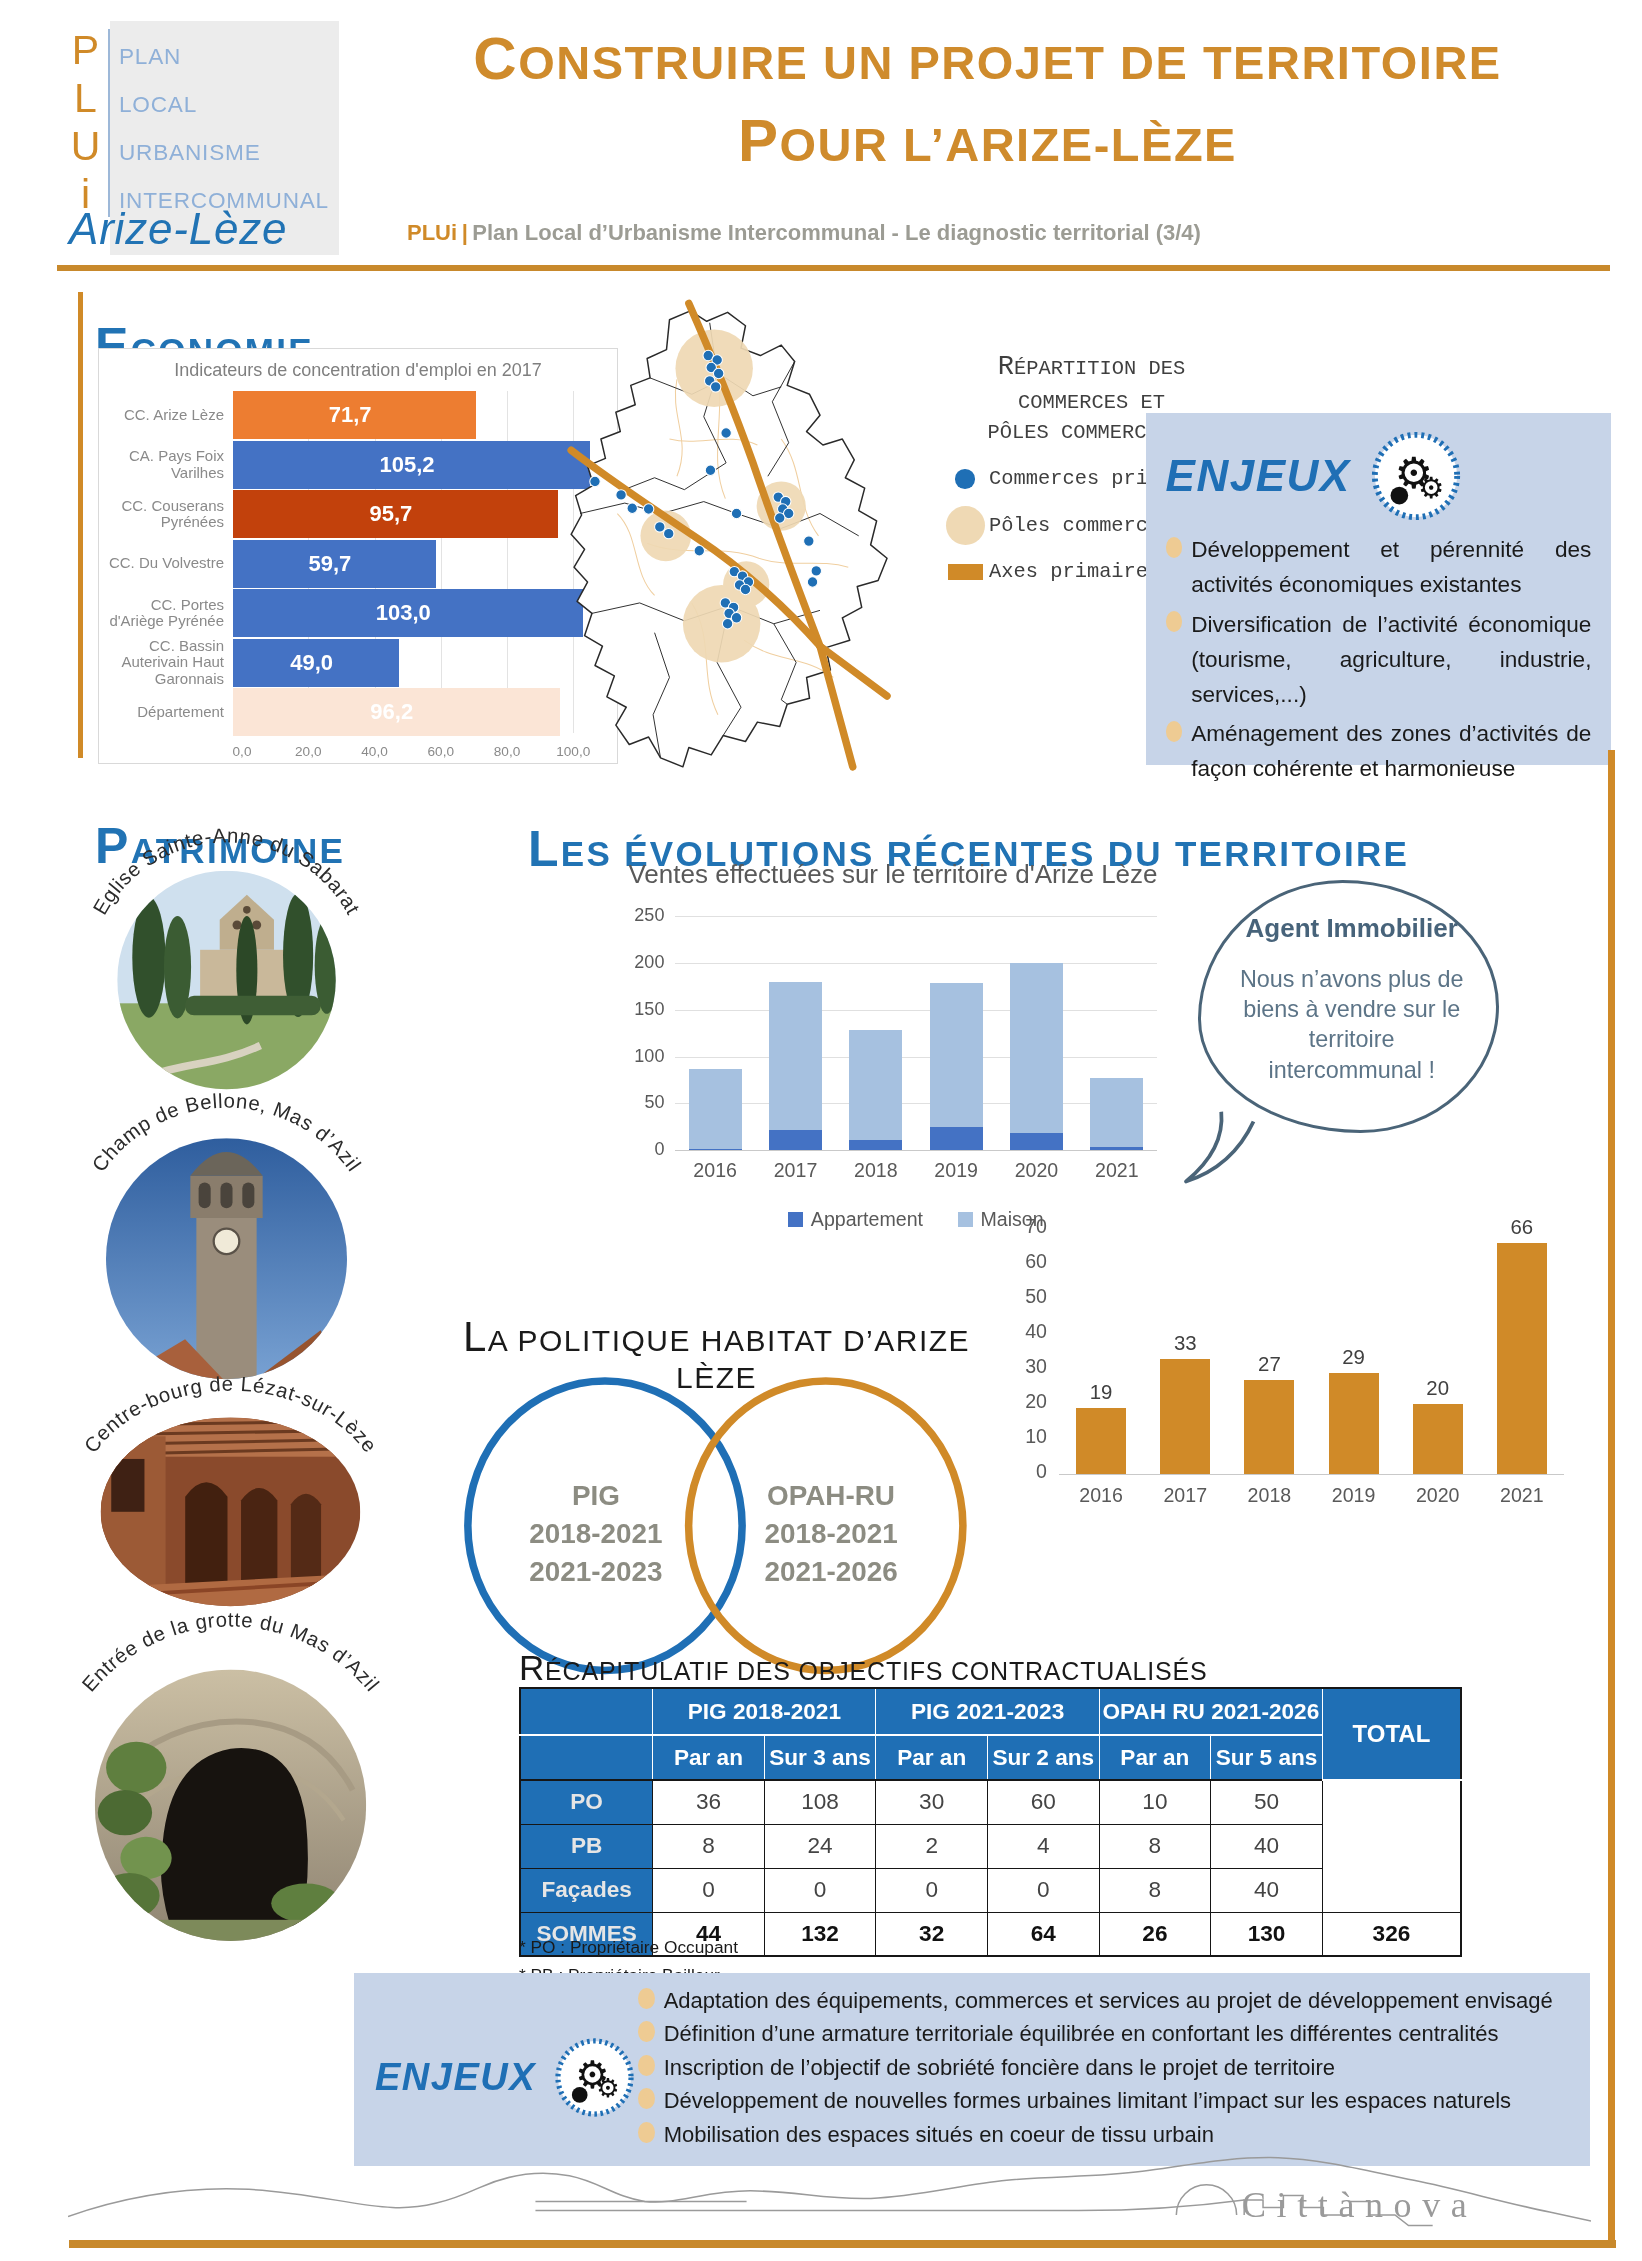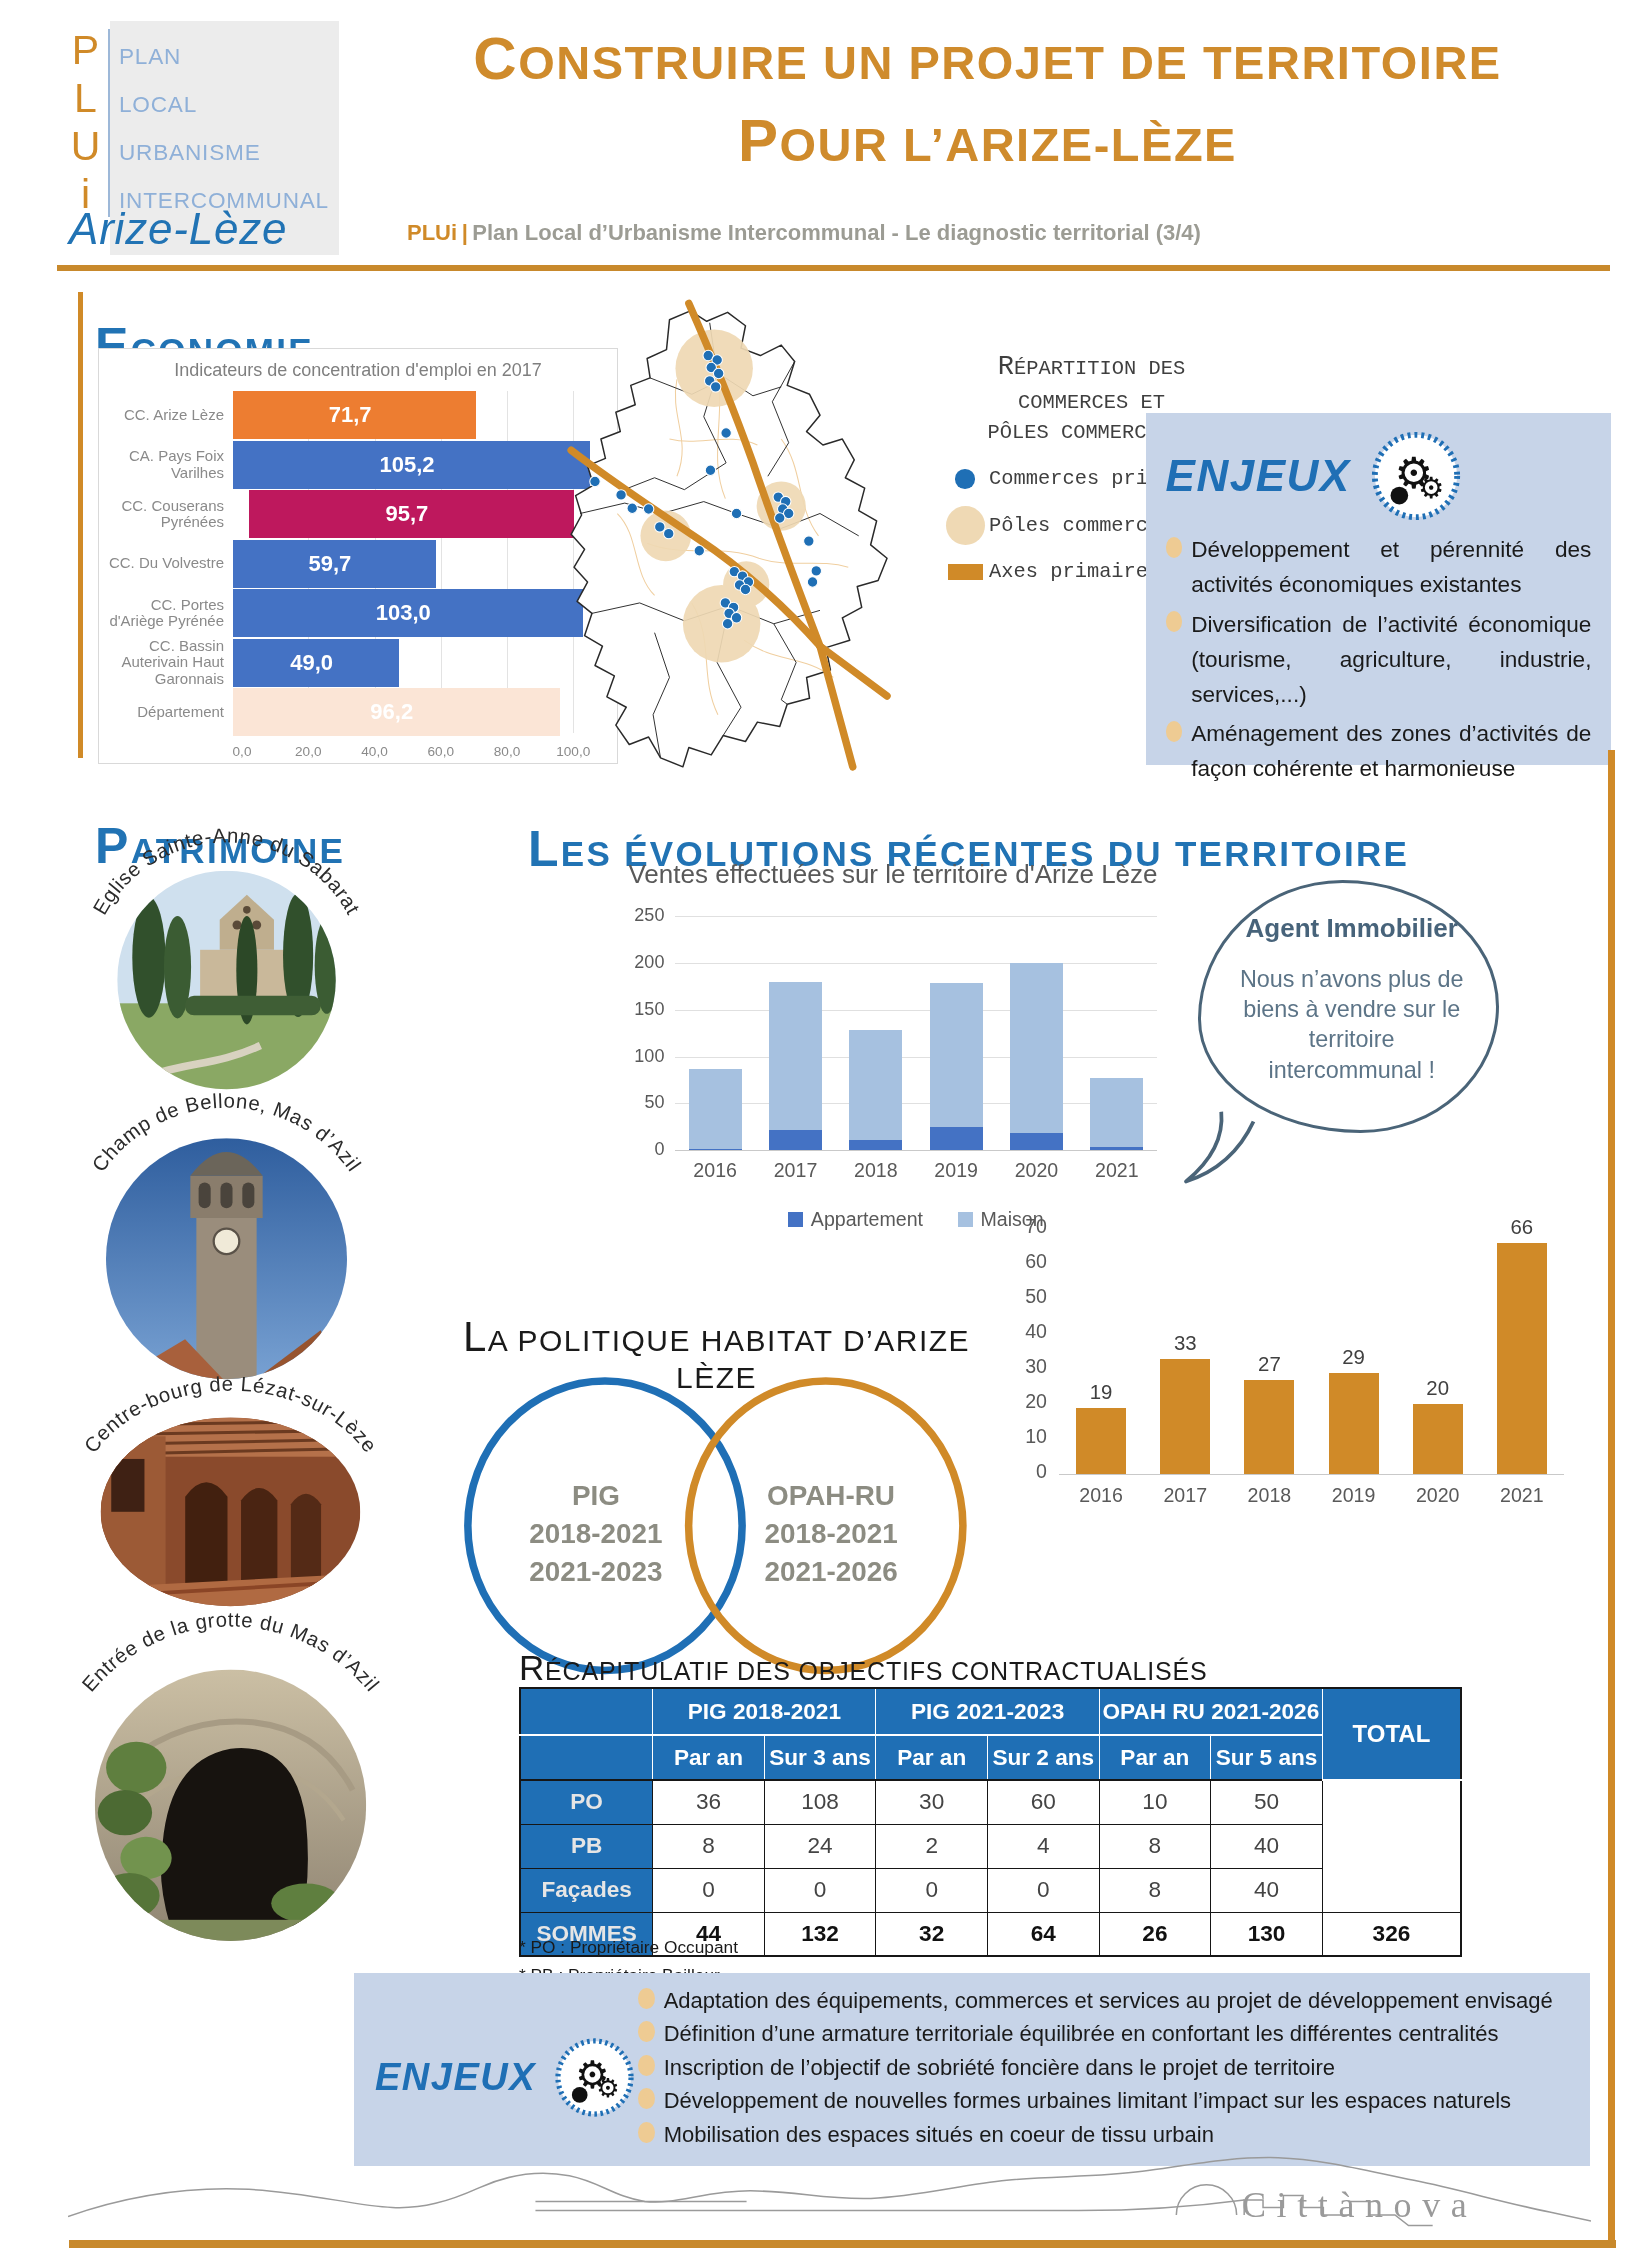--- a/index.html
+++ b/index.html
@@ -203,21 +203,21 @@
             <div class="emploi-label" data-interactable="false">CA. Pays Foix Varilhes</div>
             <div class="emploi-track" data-interactable="false">
               <div class="emploi-bar" data-interactable="false" style="width: 95.6364%; background: rgb(68, 114, 196);">
                 <span class="emploi-val" data-interactable="false">105,2</span>
               </div>
             </div>
           </div>
           <div class="emploi-row" data-interactable="false">
             <div class="emploi-label" data-interactable="false">CC. Couserans Pyrénées</div>
             <div class="emploi-track" data-interactable="false">
-              <div class="emploi-bar" data-interactable="false" style="width: 87%; background: #be185d; margin-left: 16px;">
+              <div class="emploi-bar" data-interactable="false" style="width: 87%; background: #c2410c;">
                 <span class="emploi-val" data-interactable="false">95,7</span>
               </div>
             </div>
           </div>
           <div class="emploi-row" data-interactable="false">
             <div class="emploi-label" data-interactable="false">CC. Du Volvestre</div>
             <div class="emploi-track" data-interactable="false">
               <div class="emploi-bar" data-interactable="false" style="width: 54.2727%; background: rgb(68, 114, 196);">
                 <span class="emploi-val" data-interactable="false">59,7</span>
               </div>

